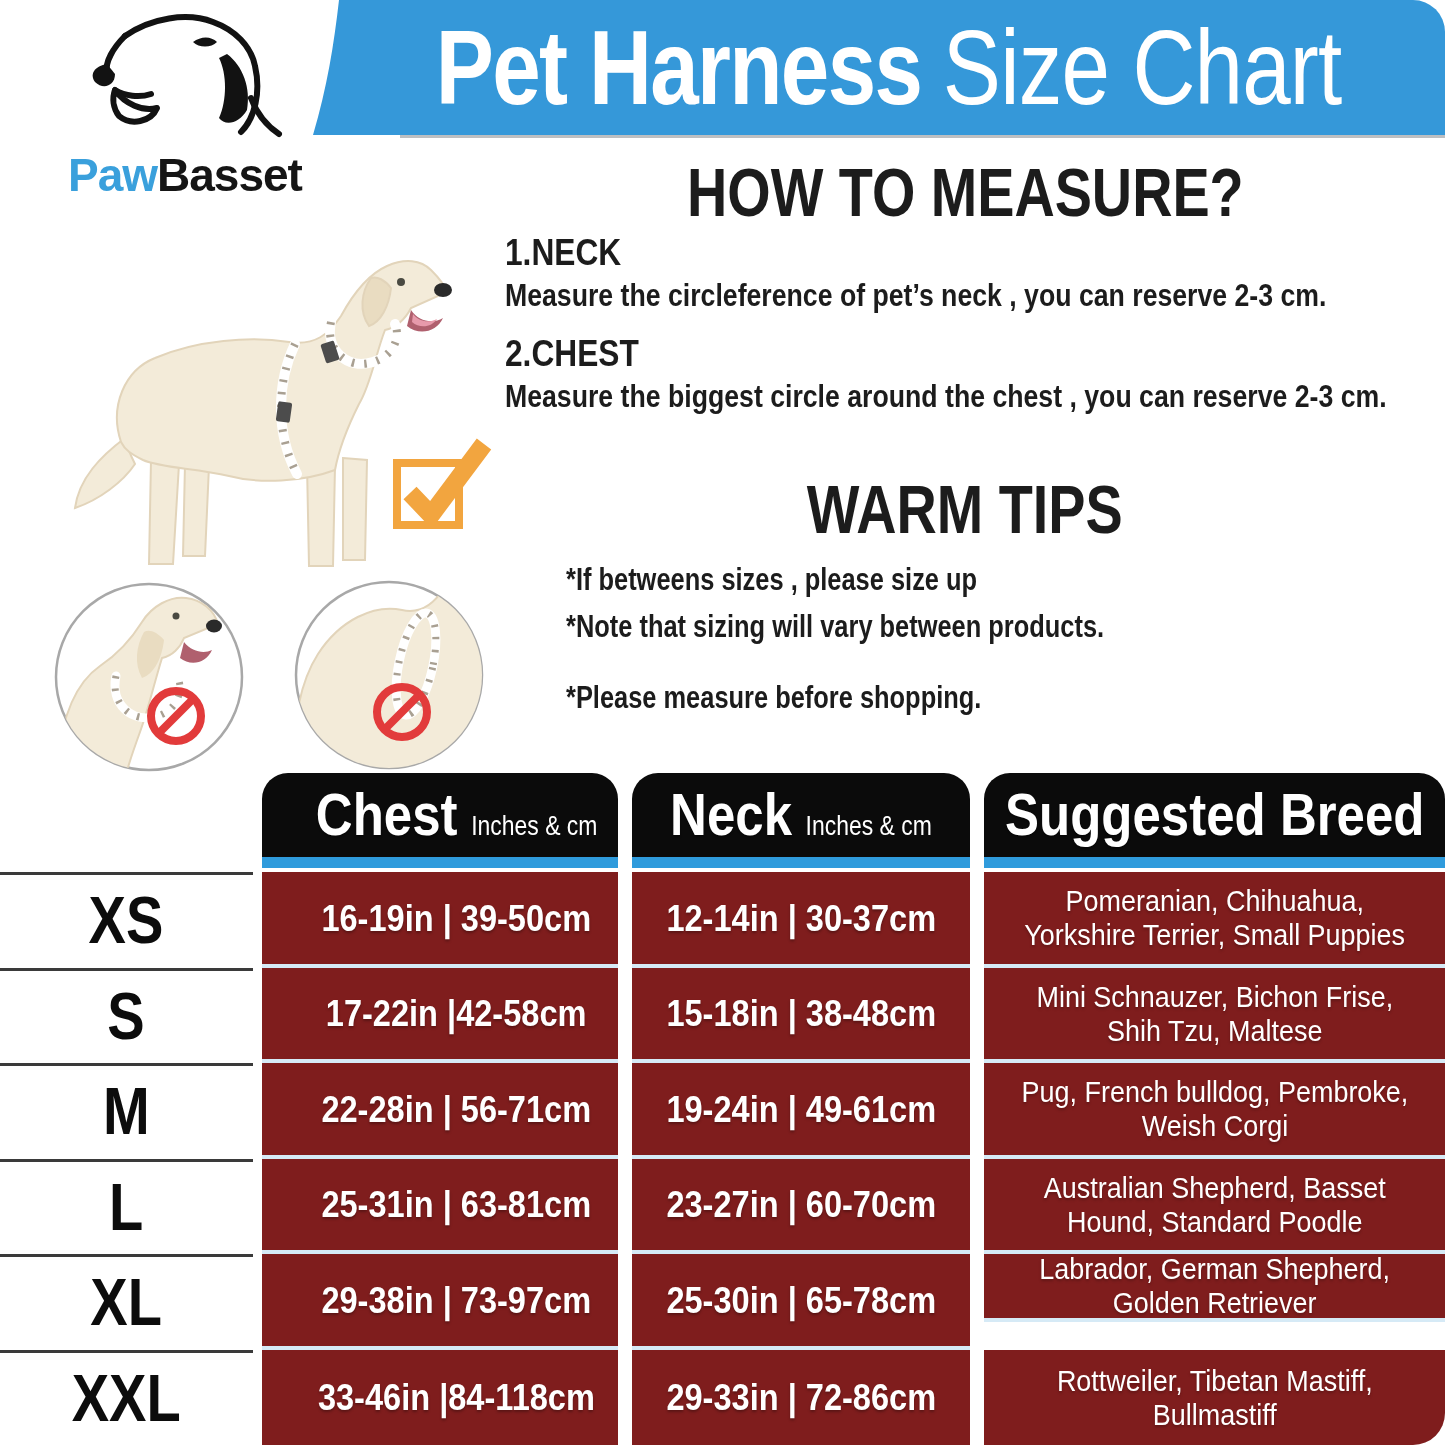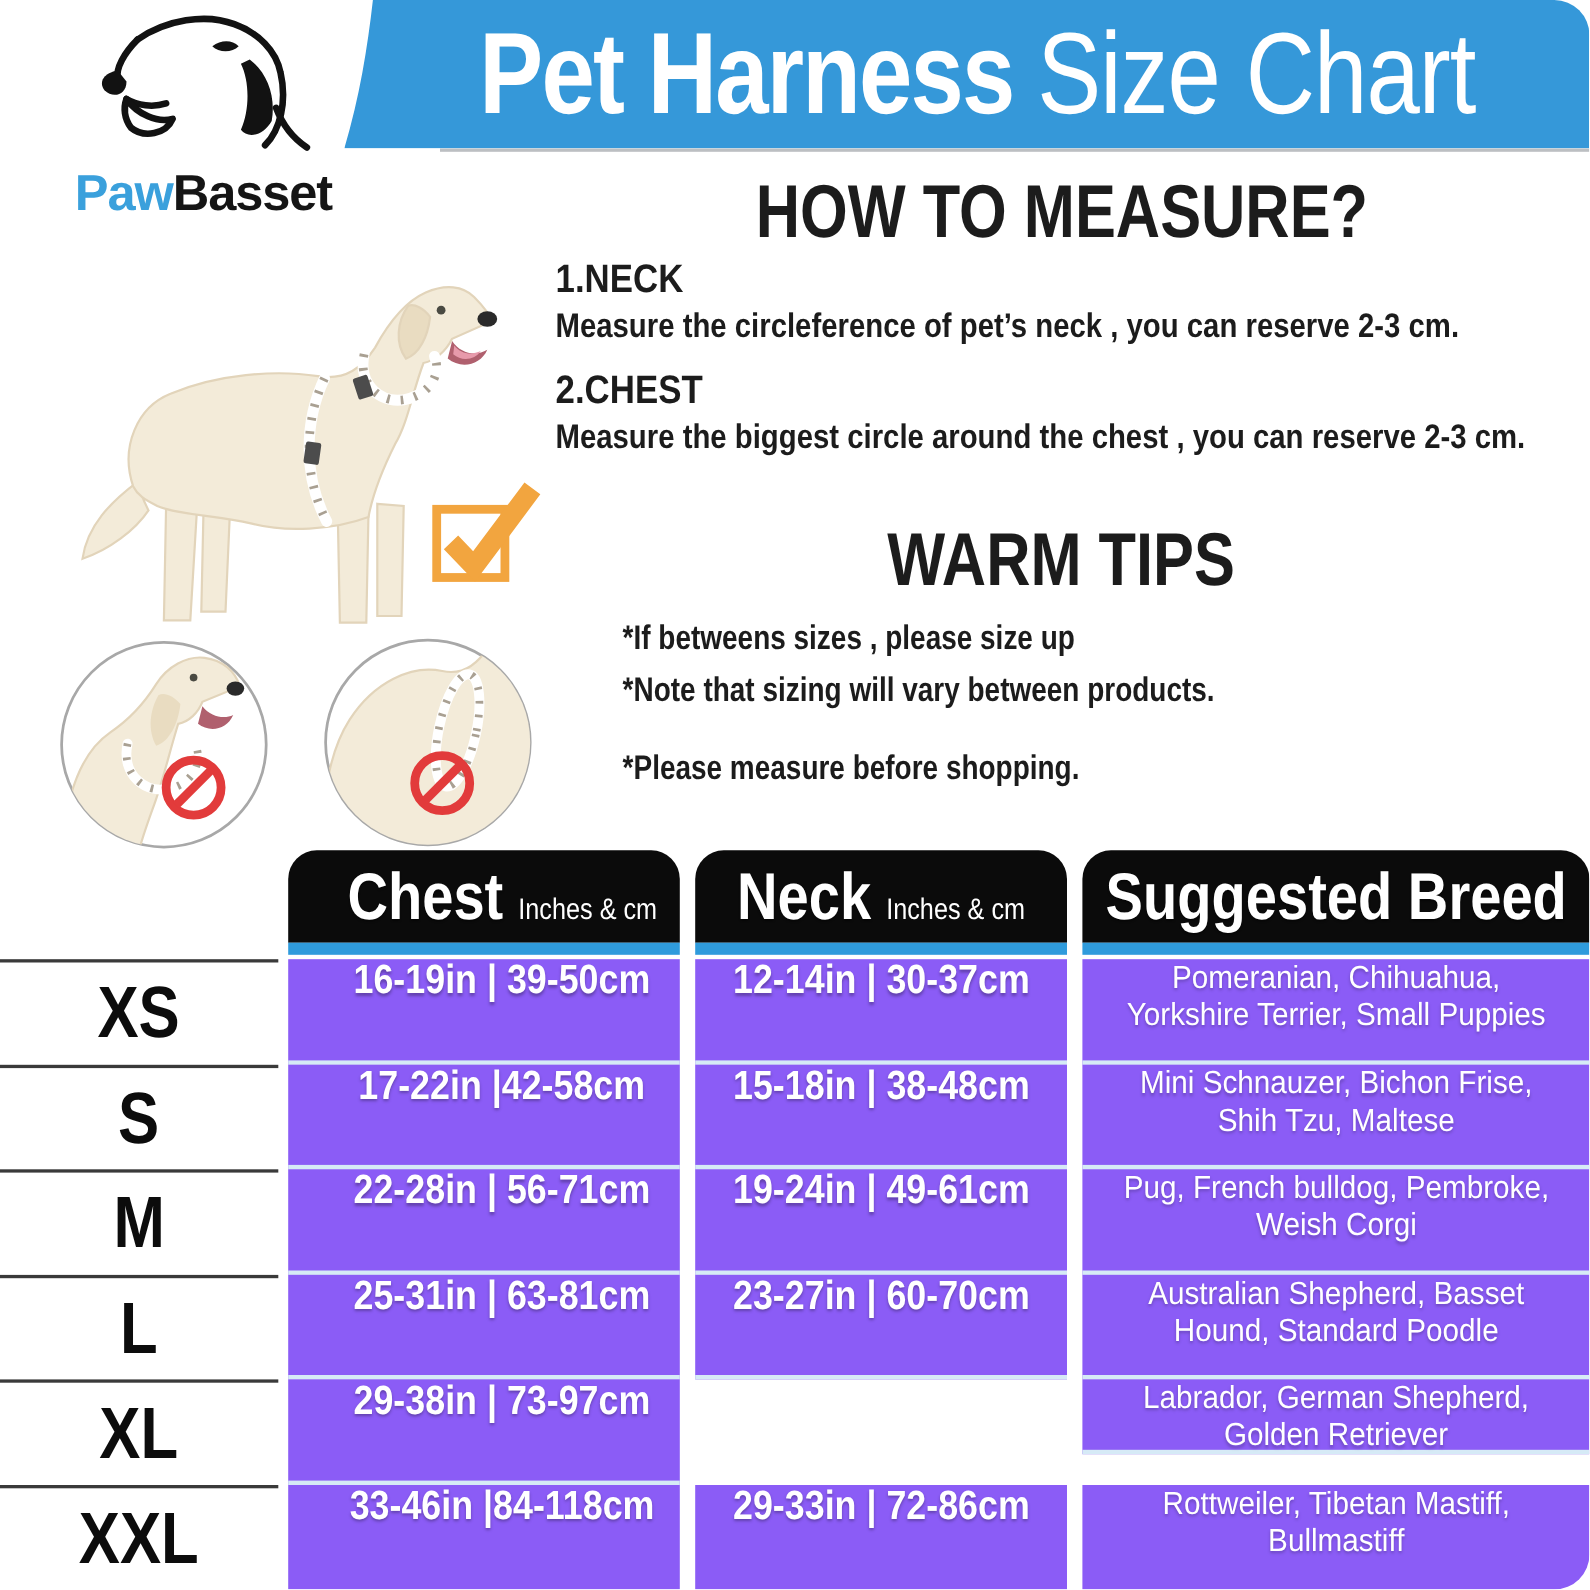--- a/index.html
+++ b/index.html
@@ -36,21 +36,21 @@
   .th{background:#0b0b0b;border-radius:26px 26px 0 0;display:flex;align-items:center;justify-content:center;height:84px;top:773px;}
   .th-inner{display:flex;align-items:baseline;transform:scaleX(0.85);transform-origin:center;white-space:nowrap;}
   .th-big{color:#fff;font-weight:bold;font-size:60px;line-height:1;text-shadow:0 2px 2px rgba(0,0,0,.4);}
   .th-small{color:#fff;font-size:27px;font-weight:normal;margin-left:16px;}
   .th-stripe{top:857px;height:11px;background:#2f9bdc;}
   .col1{left:262px;width:356px;padding-left:33px;} .col2{left:632px;width:338px;} .col3{left:984px;width:461px;}
 
   .size-cell{left:0;width:253px;display:flex;align-items:center;justify-content:center;}
   .size-cell>span{font-size:66px;font-weight:bold;color:#0c0c0c;transform:scaleX(0.85);transform-origin:center;line-height:1;}
   .hline{left:0;width:253px;height:3px;background:#3a3a3a;}
-  .cell{background:#8b5cf6;display:flex;align-items:flex-start;justify-content:center;border-bottom:4px solid #d6eaf6;}
+  .cell{background:#7f1d1d;display:flex;align-items:center;justify-content:center;border-bottom:4px solid #d6eaf6;}
   .cell.last{border-bottom:none;}
   .cell-num{color:#fff;font-weight:bold;font-size:37px;white-space:nowrap;
             transform:scaleX(0.88);transform-origin:center;text-shadow:0 2px 3px rgba(0,0,0,.3);line-height:1;}
   .breed-inner{transform:scaleX(0.93);transform-origin:center;text-align:center;color:#fff;
                font-size:29px;font-weight:normal;line-height:34px;text-shadow:0 2px 3px rgba(0,0,0,.25);white-space:nowrap;}
 </style>
 </head>
 <body>
 
 <div class="stage">
@@ -249,20 +249,23 @@
       </div>
   </div>
 
   <div class="abs hline" style="top:1254px;"></div>
   <div class="abs size-cell" style="top:1254px;height:96px;">
       <span>XL</span>
     </div>
   <div class="abs cell col1" style="top:1254px;height:96px;">
       <span class="cell-num">29-38in | 73-97cm</span>
     </div>
+  <div class="abs cell col2" style="top:1254px;height:96px;">
+      <span class="cell-num">25-30in | 65-78cm</span>
+    </div>
   <div class="abs cell col3" style="top:1254px;height:68px;">
     <div class="breed-inner">
         <div>Labrador, German Shepherd,</div>
         <div>Golden Retriever</div>
       </div>
   </div>
 
   <div class="abs hline" style="top:1350px;"></div>
   <div class="abs size-cell" style="top:1350px;height:95px;">
       <span>XXL</span>

